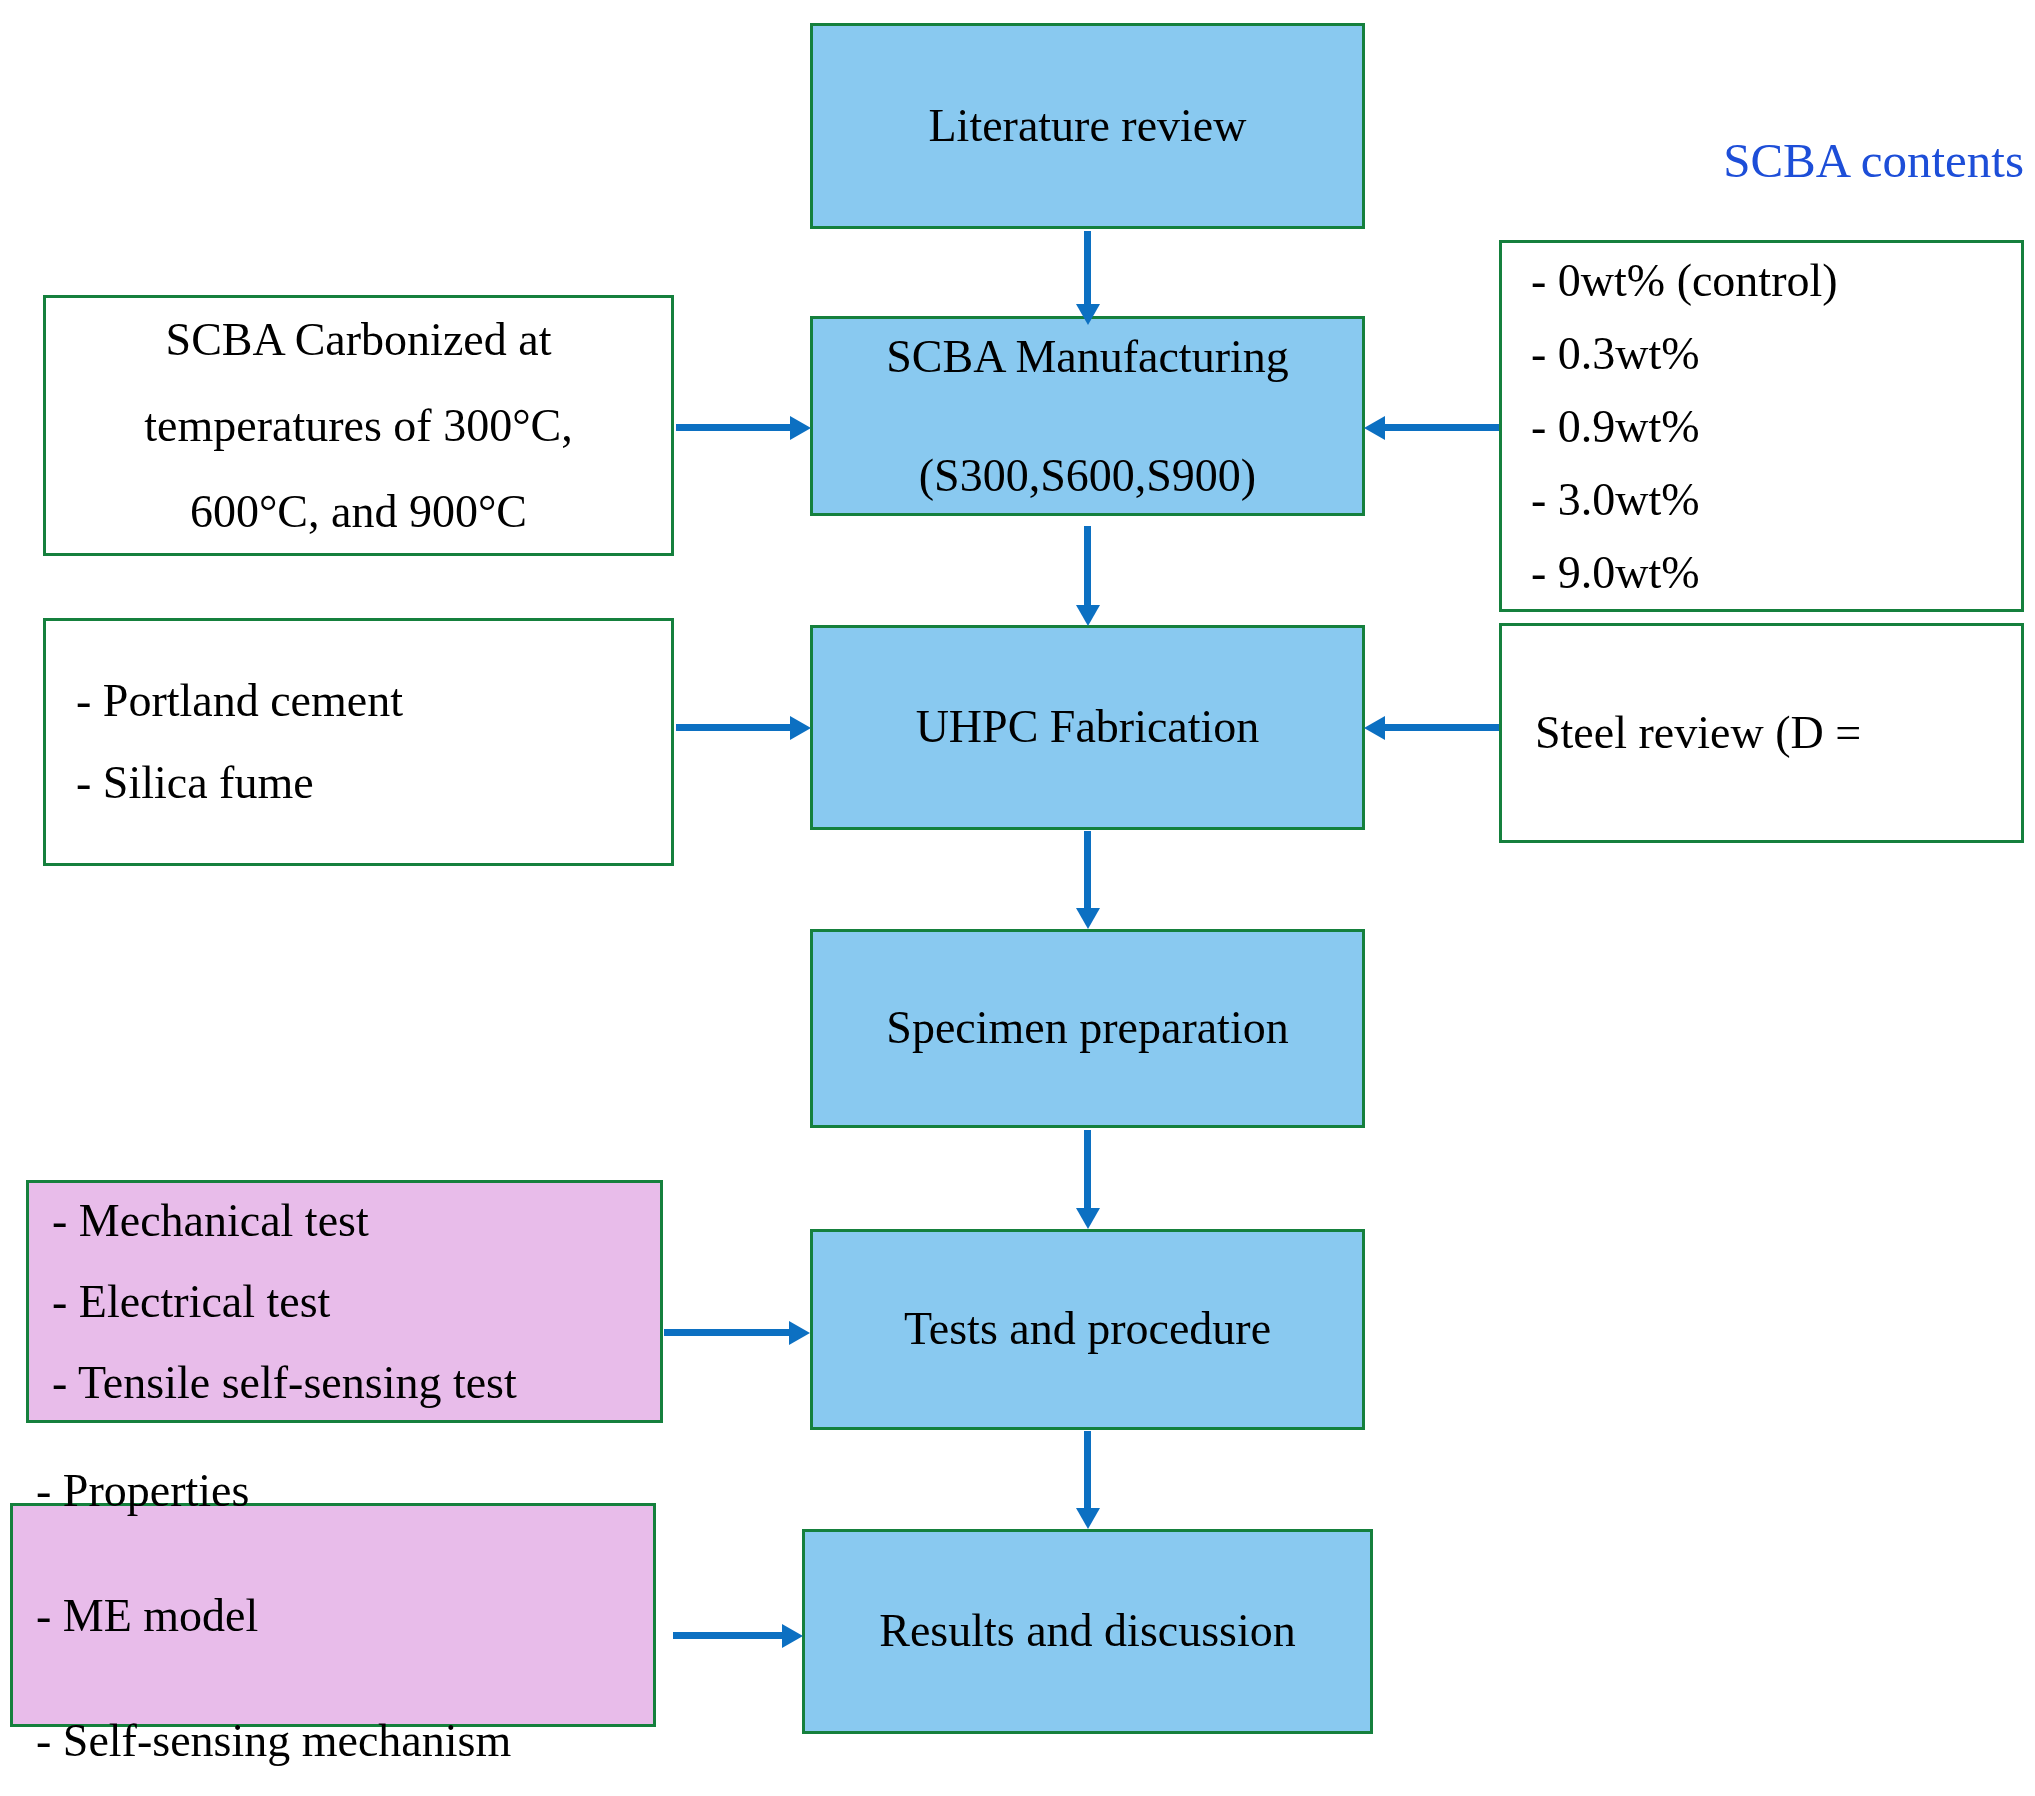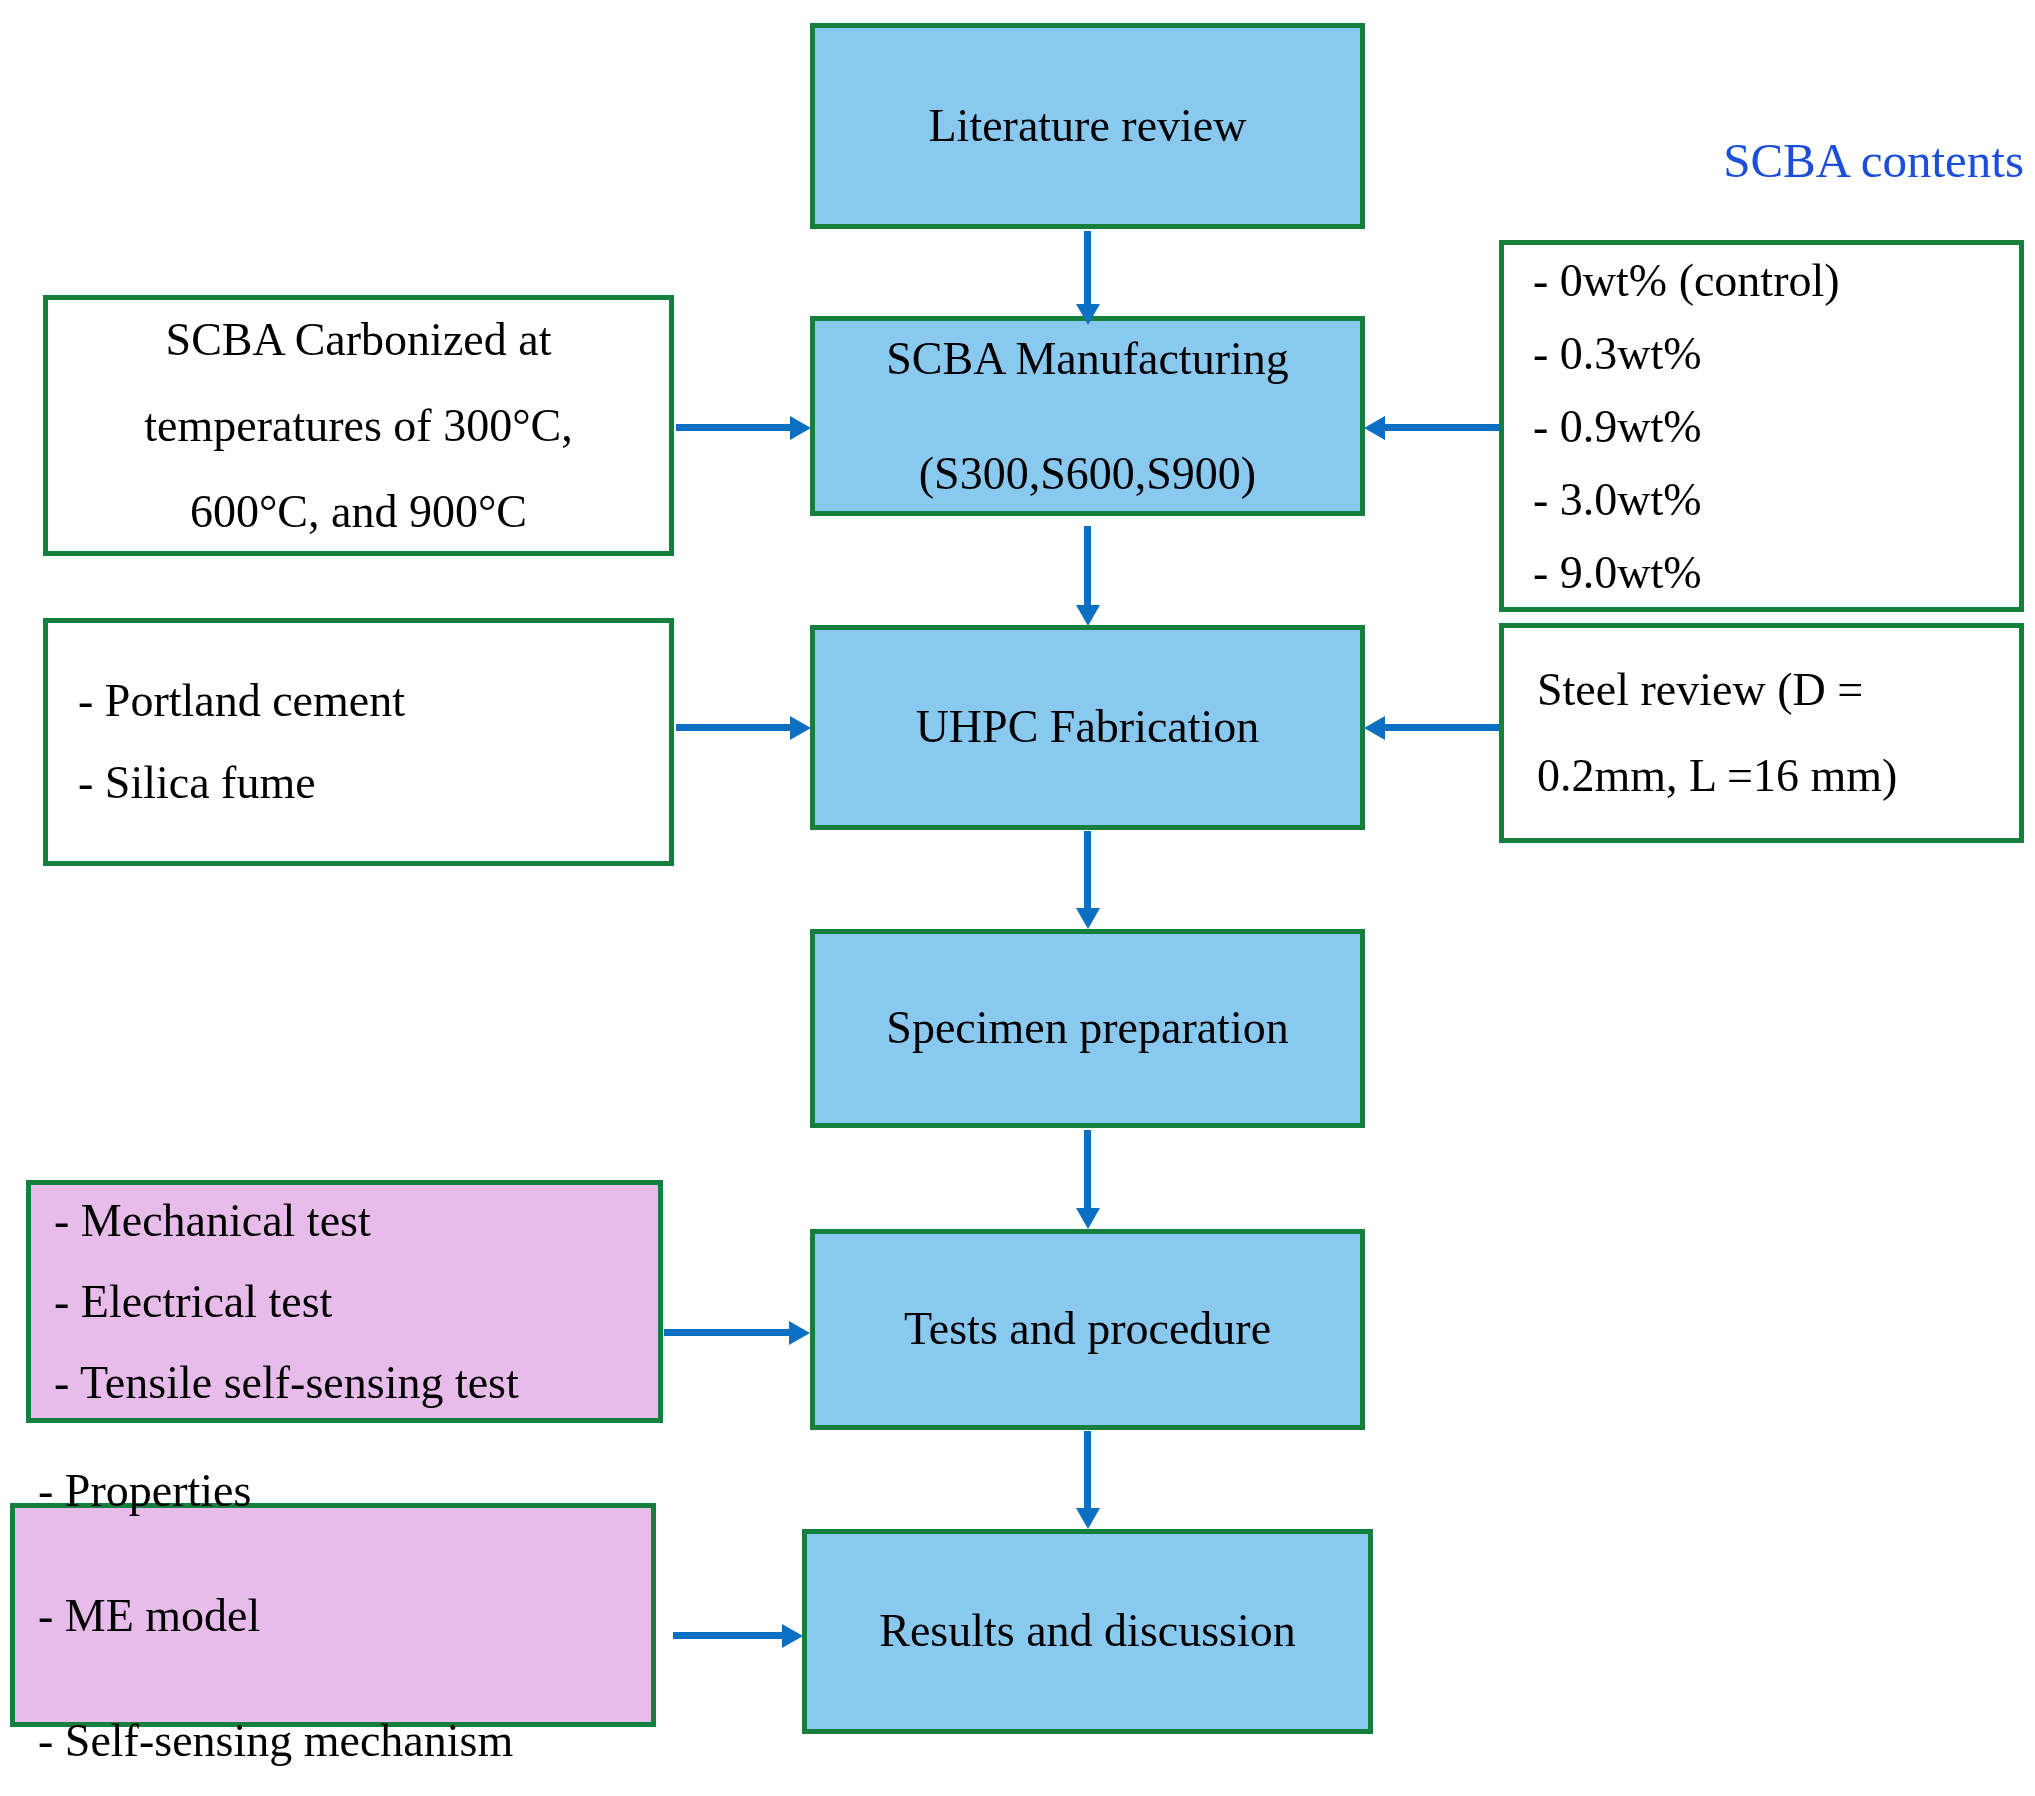--- a/index.html
+++ b/index.html
@@ -12,21 +12,21 @@
     width: 2035px;
     height: 1796px;
     background: #ffffff;
     font-family: "Liberation Serif", "DejaVu Serif", serif;
     color: #000000;
     overflow: hidden;
   }
   .box {
     position: absolute;
     box-sizing: border-box;
-    border: 5px solid #15803d;
+    border: 3px solid #15803d;
     display: flex;
     flex-direction: column;
     justify-content: center;
     align-items: center;
     font-size: 46px;
     line-height: 1.35;
     text-align: center;
   }
   .box.blue  { background: #89C9F0; }
   .box.white { background: #ffffff; }
@@ -152,21 +152,20 @@
   <div class="box white list contents-list" style="left:1499px; top:240px; width:525px; height:372px;">
     <div class="line">- 0wt% (control)</div>
     <div class="line">- 0.3wt%</div>
     <div class="line">- 0.9wt%</div>
     <div class="line">- 3.0wt%</div>
     <div class="line">- 9.0wt%</div>
   </div>
 
   <div class="box white list fibre" style="left:1499px; top:623px; width:525px; height:220px;">
     <div class="line">Steel review (D =</div>
-    <div class="line">0.2mm, L =16 mm)</div>
   </div>
 
   <div class="arrow-v" style="left:1084px; top:231px; height:73px;"></div>
   <div class="arrow-v" style="left:1084px; top:526px; height:79px;"></div>
   <div class="arrow-v" style="left:1084px; top:831px; height:77px;"></div>
   <div class="arrow-v" style="left:1084px; top:1130px; height:78px;"></div>
   <div class="arrow-v" style="left:1084px; top:1431px; height:77px;"></div>
 
   <div class="arrow-h point-right" style="left:676px; top:424px; width:114px;"></div>
   <div class="arrow-h point-left" style="left:1385px; top:424px; width:114px;"></div>

